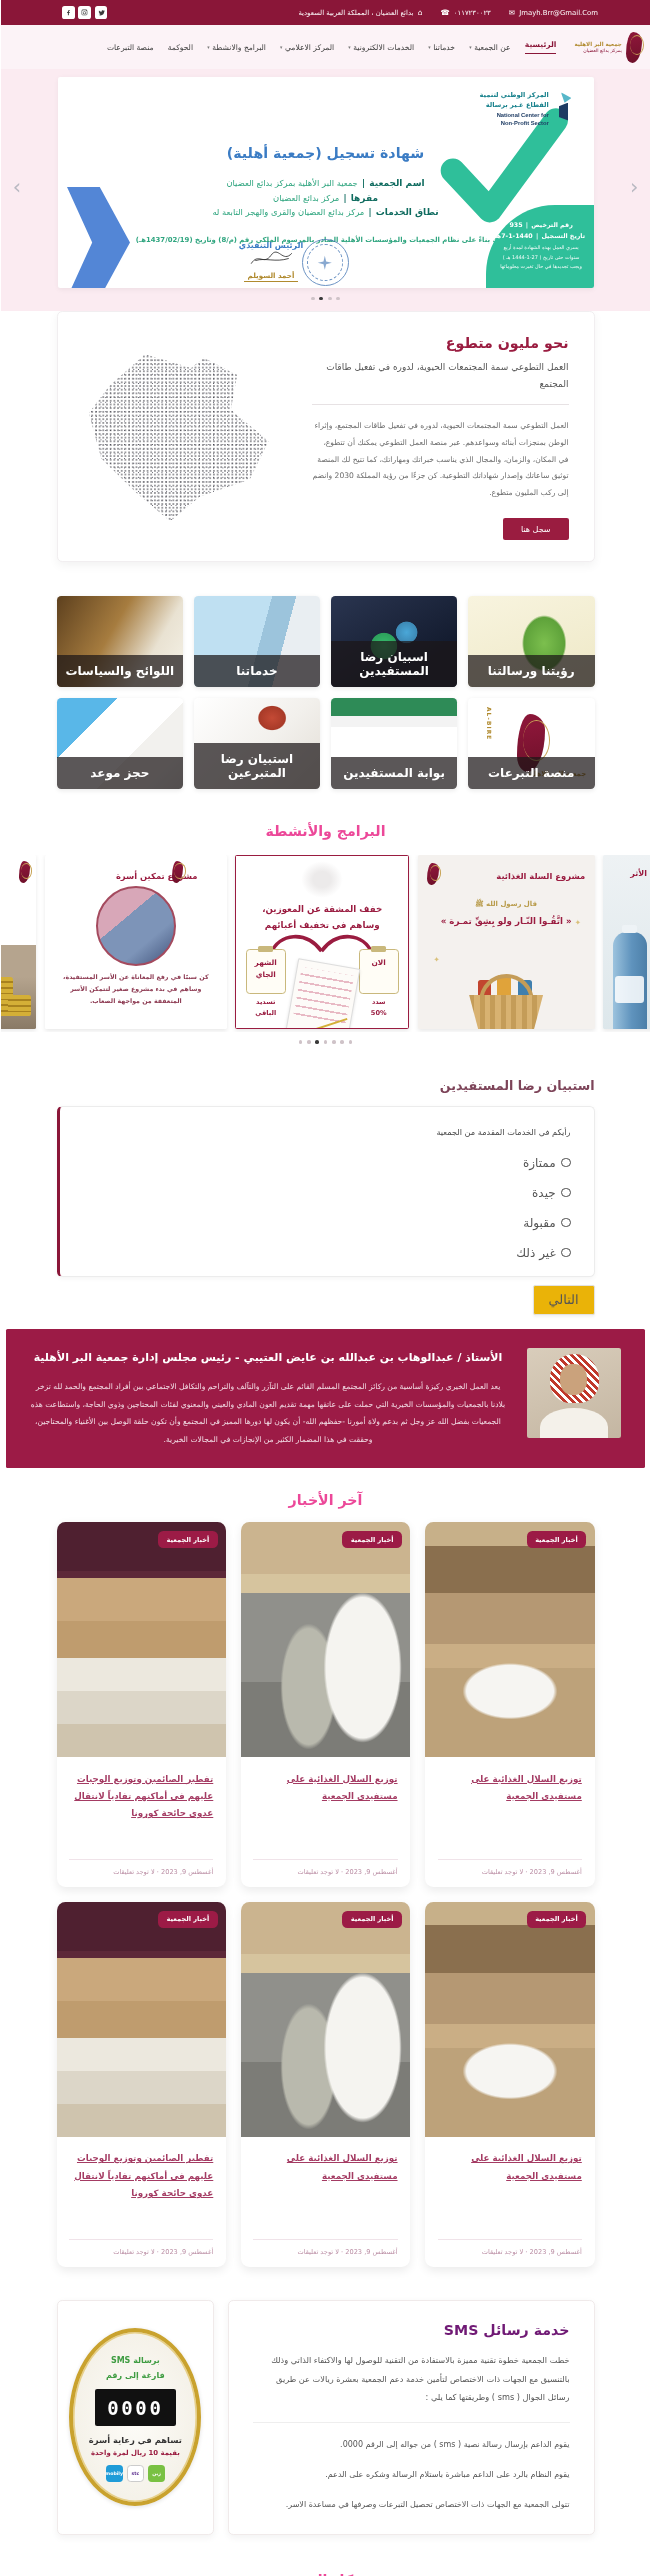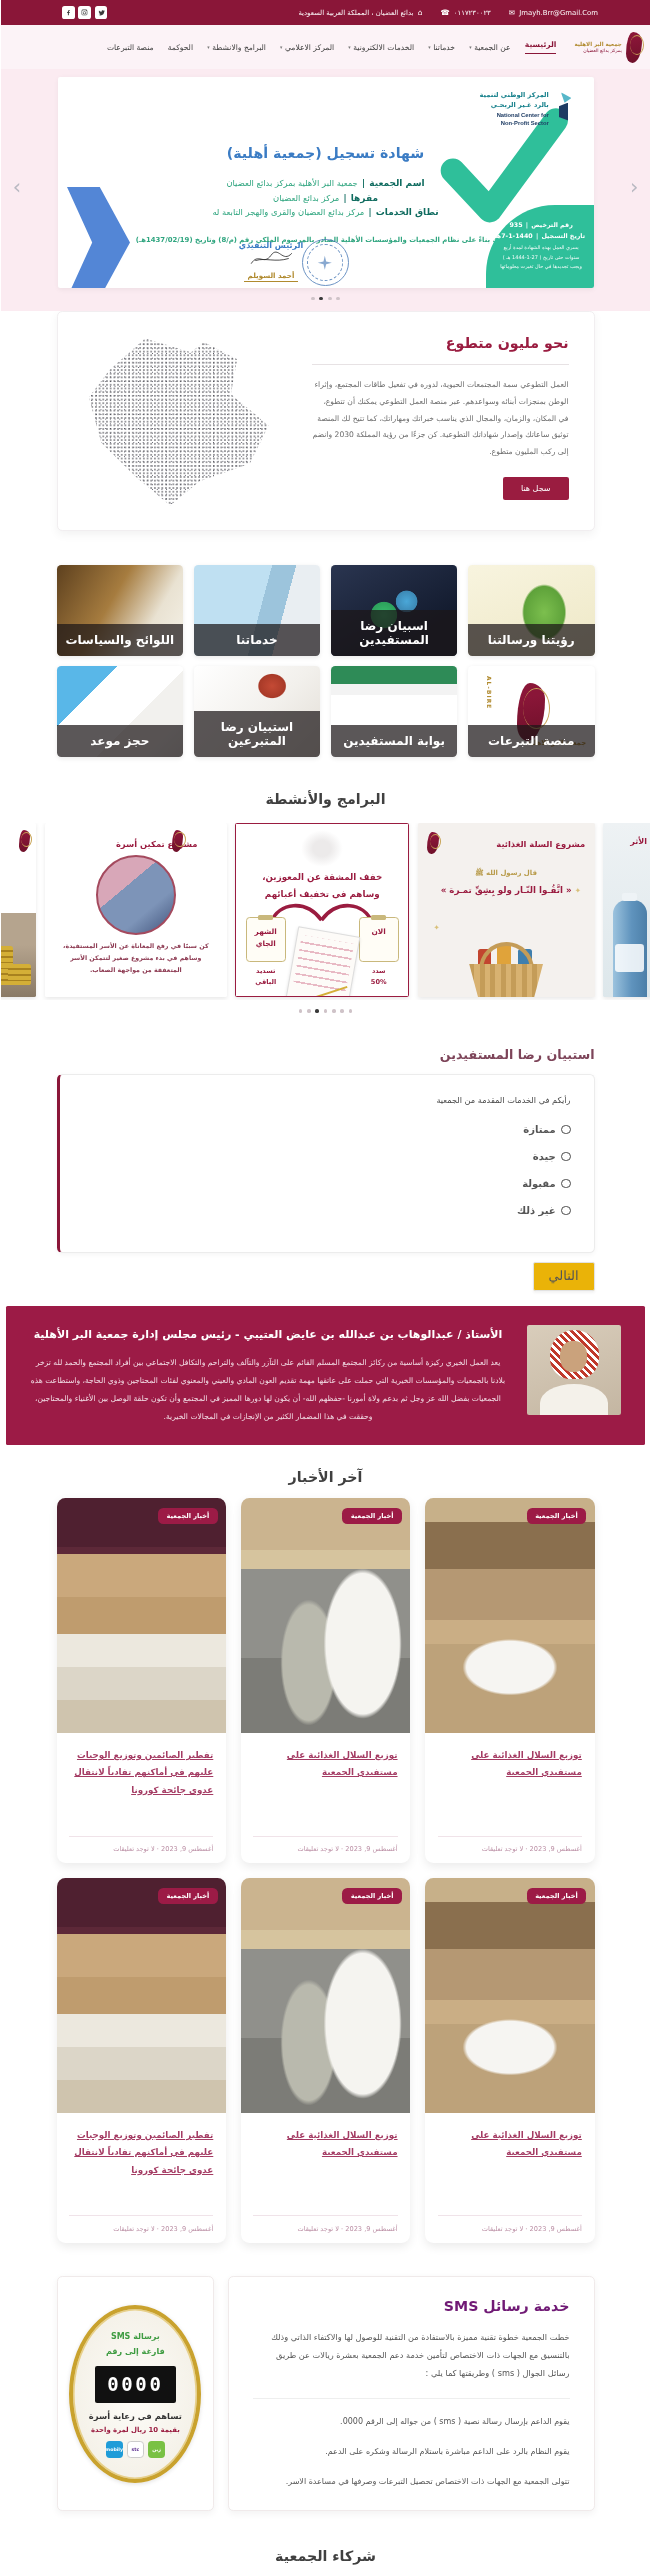--- a/index.html
+++ b/index.html
@@ -95,21 +95,21 @@
   .albire { position:absolute; inset:0; display:flex; align-items:center; justify-content:center; }
   .albire-mark { width:28.5px; height:58px; background:linear-gradient(170deg,#8a1638 25%,#6d1029); border-radius:46% 54% 62% 38%/72% 28% 72% 28%; position:relative; }
   .albire-mark:before { content:""; position:absolute; inset:5.3px -4.7px 11.6px 6.3px; border:1.6px solid #c8a457; border-left:none; border-radius:50%; }
   .albire-en { position:absolute; top:9.5px; left:18px; color:#b08a2e; font-size:5.8px; letter-spacing:1.1px; writing-mode:vertical-rl; font-weight:bold; }
   .albire-ar { position:absolute; bottom:10.5px; right:8.4px; color:#b08a2e; font-size:6.9px; font-weight:bold; }
   .ph-s6 { background:radial-gradient(24px 21px at 62% 22%,#c44a35 0%,#a83a28 55%,transparent 60%),linear-gradient(135deg,#ffffff,#f2f0ec 55%,#e2ddd5); }
   .ph-s7 { background:linear-gradient(180deg,#2e8b57 0 20%,#f3f3f3 20% 32%,#ffffff 32%); }
   .ph-s8 { background:linear-gradient(135deg,#59b7e8 0 28%,#ffffff 28% 60%,#f2f1ee 60% 82%,#e4e2de); }
 
   
-  .prog-title, .news-title, .partners-title { text-align:center; color:#404040; font-size:14.2px; font-weight:bold; }
+  .prog-title, .news-title, .partners-title { text-align:center; color:#ec4899; font-size:14.2px; font-weight:bold; }
   .prog-title { margin:34px 0 16px; }
   .prog-strip { display:flex; gap:8.4px; overflow:hidden; height:177px; }
   .pcard { background:#fff; border-radius:1.6px; box-shadow:0 1.1px 4.2px rgba(0,0,0,.09); position:relative; overflow:hidden; flex:none; height:174px; }
   .mini-logo { width:11.6px; height:22px; background:linear-gradient(170deg,#8a1638 25%,#6d1029); border-radius:46% 54% 62% 38%/72% 28% 72% 28%; position:relative; }
   .mini-logo:before { content:""; position:absolute; inset:2.1px -2.1px 4.7px 2.6px; border:0.8px solid #c8a457; border-left:none; border-radius:50%; }
   .p-water { width:79px; margin-right:-31px; background:linear-gradient(180deg,#eef2f4,#dde7eb); }
   .p-water .bottle { position:absolute; bottom:-16px; left:9.5px; width:34px; height:113px; background:linear-gradient(90deg,#9cc3de,#5f93bd 55%,#4c7fa8); border-radius:13.7px 13.7px 9.5px 9.5px; }
   .p-water .bottle:before { content:""; position:absolute; top:-7.4px; left:9.5px; width:14.8px; height:8.4px; background:#eef3f6; border-radius:2.1px; }
   .p-water .bottle:after { content:""; position:absolute; top:44px; left:2.1px; right:2.1px; height:27.4px; background:rgba(255,255,255,.85); border-radius:3.2px; }
   .p-water .frag { position:absolute; top:13.7px; right:35px; color:#9a1c40; font-weight:bold; font-size:8px; }
@@ -145,26 +145,26 @@
   .sew-circle { width:80px; height:80px; border-radius:50%; border:2.1px solid #a44a5e; margin:5.3px auto 0; background:linear-gradient(140deg,#d8a7b8 0 38%,#7d94b8 38% 68%,#40527a); }
   .p-tamkeen .pbody { color:#8d3a52; font-size:6.3px; font-weight:bold; text-align:center; line-height:1.9; padding:5.3px 13.7px 0; }
   .p-coins { width:90px; margin-left:-33px; background:linear-gradient(#fff 0 52%,#b5a48e 52% 70%,#8a7a66); }
   .p-coins .head { padding:6.3px; }
   .stack { position:absolute; bottom:12.7px; width:23px; border-radius:2.6px; background:repeating-linear-gradient(180deg,#d4af37 0 4.2px,#a8821f 4.2px 5.8px); }
   .stack.a { left:44px; height:39px; }
   .stack.c { left:62px; height:21px; }
 
   
   .survey-title { color:#7d4459; font-size:12.7px; font-weight:bold; margin:34px 0 12.7px; text-align:right; }
-  .survey-card { background:#fff; border:0.5px solid #ececec; border-left:3.7px solid #8a1638; border-radius:5.3px; padding:20px 23px 36px; box-shadow:0 1.6px 5.3px rgba(0,0,0,.04); }
+  .survey-card { background:#fff; border:0.5px solid #ececec; border-left:3.7px solid #8a1638; border-radius:5.3px; padding:20px 23px 16px; box-shadow:0 1.6px 5.3px rgba(0,0,0,.04); }
   .survey-q { color:#474747; font-size:8.2px; text-align:right; }
   .survey-opts { margin-top:19px; display:flex; flex-direction:column; gap:16px; }
   .opt { display:flex; align-items:center; gap:5.3px; cursor:pointer; }
   .opt input { appearance:none; width:9.5px; height:9.5px; border:1.1px solid #4a4a4a; border-radius:50%; cursor:pointer; }
-  .opt span { color:#555; font-size:10px;font-weight:bold; }
+  .opt span { color:#555; font-size:12px; }
   .survey-next-row { text-align:right; margin-top:8.4px; }
   .next-btn { background:#eab308; border:0.5px solid #e2e2e2; border-radius:2.1px; padding:5.8px 14.8px; color:#555; font-size:13px; cursor:pointer; box-shadow:0 1.1px 2.6px rgba(0,0,0,.05); font-family:Liberation Serif, serif; }
 
   
   .chairman { margin:14.8px 6.3px 0; background:#9c1b46; border-radius:1.6px; padding:19px 24px; display:flex; gap:21px; align-items:flex-start; }
   .ch-photo { flex:none; width:94px; height:90px; border-radius:2.1px; background:linear-gradient(160deg,#d9cdbb,#c4b6a2); position:relative; overflow:hidden; }
   .ch-photo .ghutra { position:absolute; top:5.3px; left:50%; margin-left:-24px; width:49px; height:49px; border-radius:50% 50% 42% 42%; background:repeating-linear-gradient(45deg,#c0392b 0 2.6px,#fff 2.6px 5.3px); }
   .ch-photo .face { position:absolute; top:16px; left:50%; margin-left:-13.7px; width:27.4px; height:31px; border-radius:45%; background:#caa27c; }
   .ch-photo .thobe { position:absolute; bottom:-7.4px; left:50%; margin-left:-34px; width:68px; height:38px; border-radius:50% 50% 0 0; background:#f4f1ea; }
   .ch-text { flex:1; }
@@ -294,21 +294,21 @@
     </svg>
     <div class="cert-chev"></div>
 
     <div class="ncnp">
       <div class="ncnp-mark">
           <i class="t"></i>
           <i class="n"></i>
         </div>
       <div class="ncnp-text">
         <div class="ar">المركز الوطني لتنمية</div>
-        <div class="ar">بالرد غـير الربحـي</div>
+        <div class="ar">القطاع غـير برسالة</div>
         <div class="en">National Center for</div>
         <div class="en">Non-Profit Sector</div>
       </div>
     </div>
 
     <div class="cert-title">شهادة تسجيل (جمعية أهلية)</div>
 
     <div class="cert-fields">
       <div class="cf-row">
         <span class="cf-label">اسم الجمعية</span><span class="cf-bar">|</span><span class="cf-value">جمعية البر الأهلية بمركز بدائع العضيان</span>
@@ -354,20 +354,21 @@
     <span class="dot"></span>
     <span class="dot"></span>
   </div>
 </section>
 
 <div class="wrap">
 
   <section class="vol-card">
     <div class="vol-text">
       <h2 class="vol-title">نحو مليون متطوع</h2>
+      <div class="vol-sub">العمل التطوعي سمة المجتمعات الحيوية، لدوره في تفعيل طاقات المجتمع</div>
       <hr class="vol-hr">
       <p class="vol-body">العمل التطوعي سمة المجتمعات الحيوية، لدوره في تفعيل طاقات المجتمع، وإثراء الوطن بمنجزات أبنائه وسواعدهم. عبر منصة العمل التطوعي يمكنك أن تتطوع، في المكان، والزمان، والمجال الذي يناسب خبراتك ومهاراتك، كما تتيح لك المنصة توثيق ساعاتك وإصدار شهاداتك التطوعية. كن جزءًا من رؤية المملكة 2030 وانضم إلى ركب المليون متطوع.</p>
       <button class="vol-btn">سجل هنا</button>
     </div>
     <div class="vol-img">
       <div class="ksa-map"></div>
     </div>
   </section>
 
   <section class="services">

